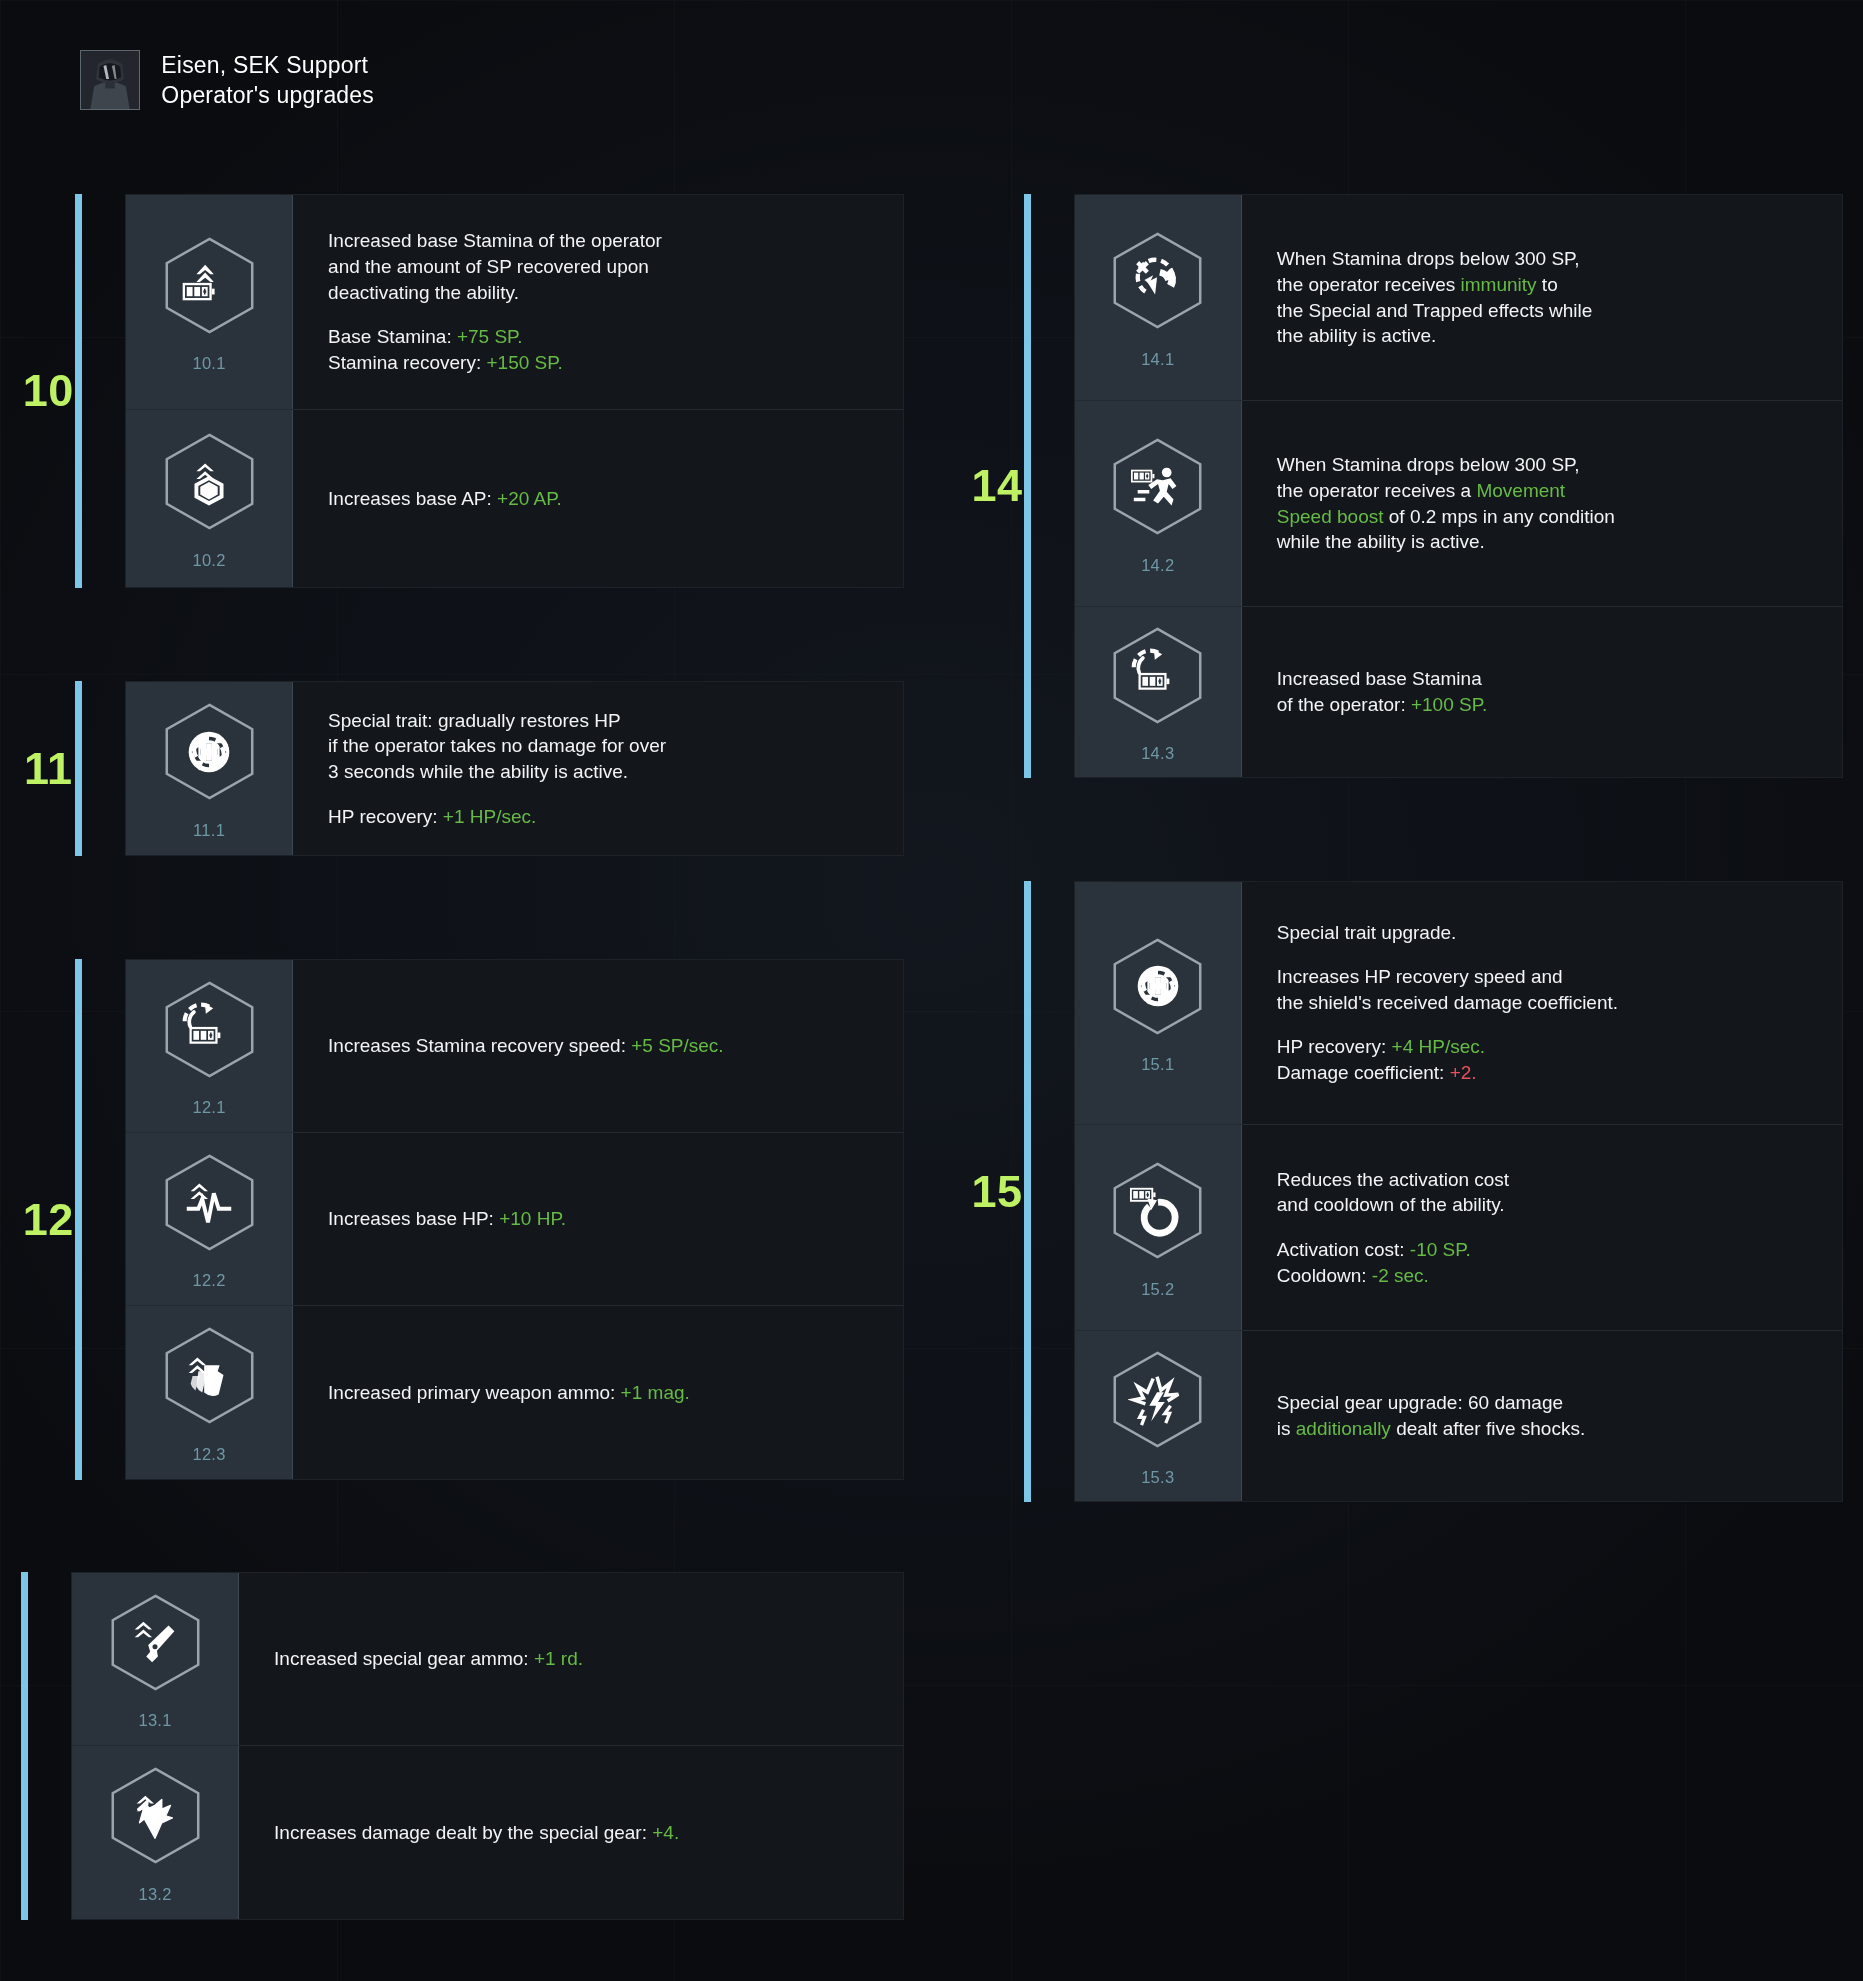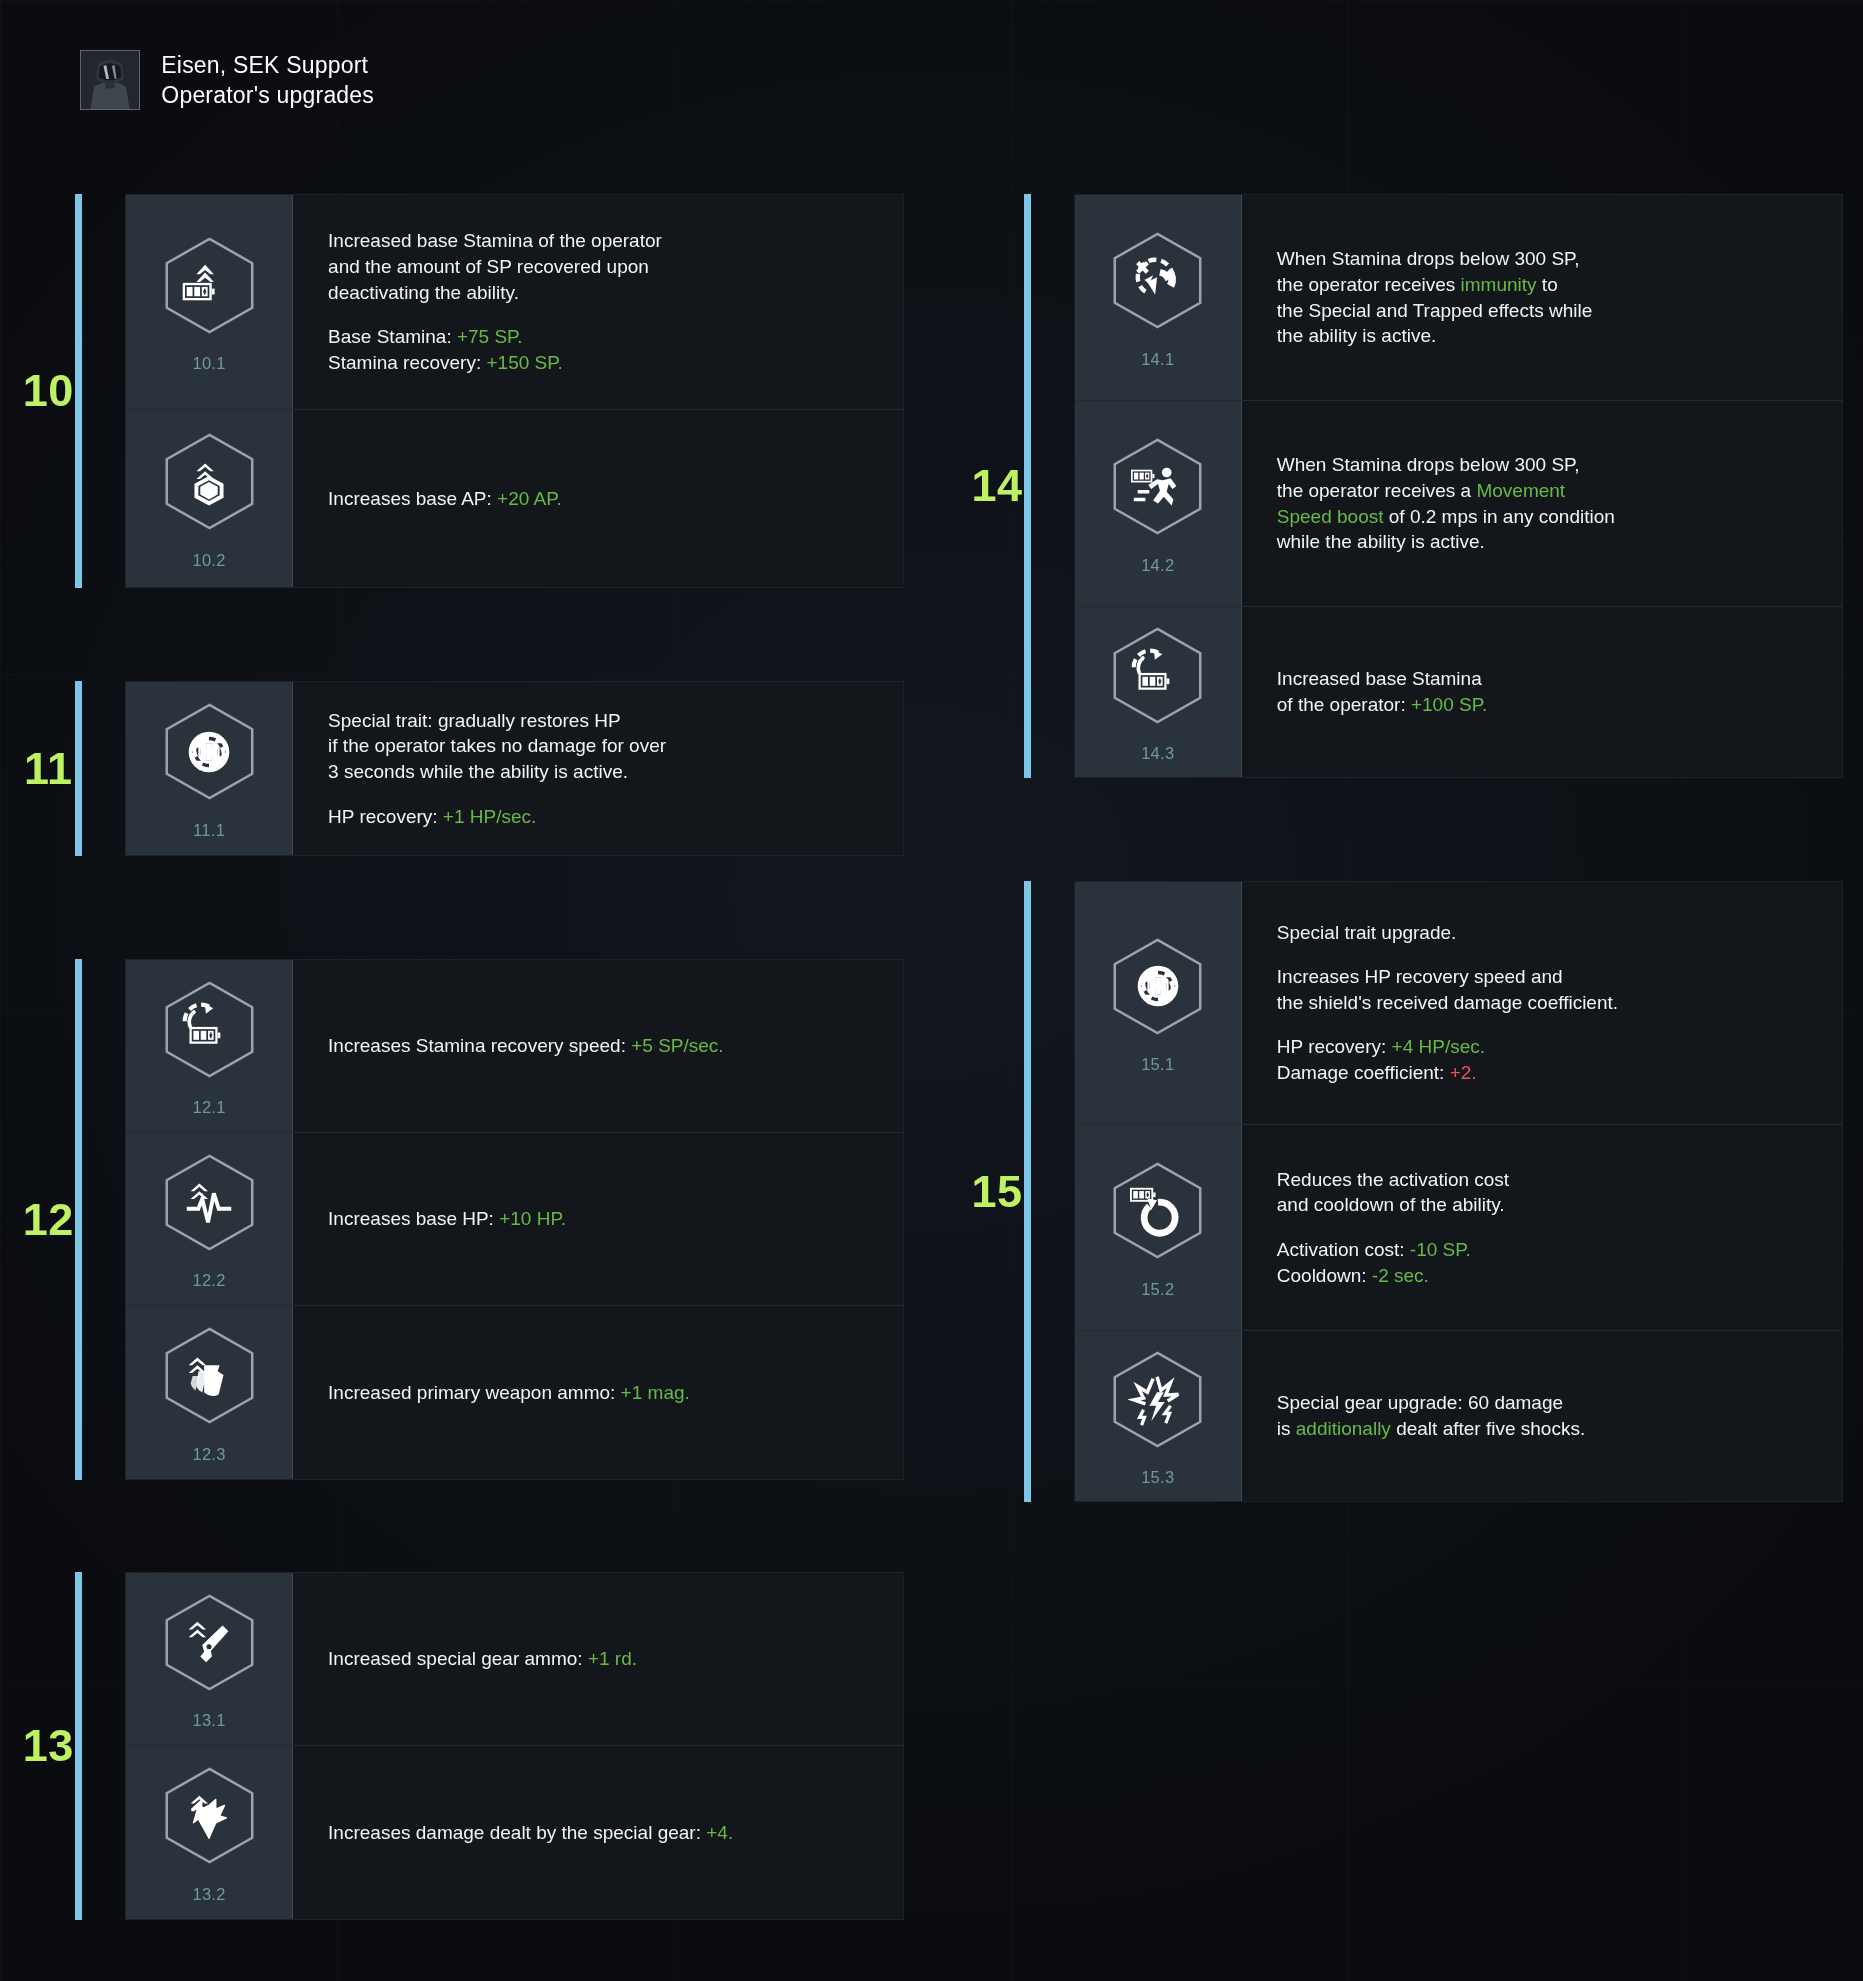--- a/index.html
+++ b/index.html
@@ -393,21 +393,20 @@
             </div>
             <div class="card-tag">12.3</div>
           </div>
           <div class="card-body">
             <p><span>Increased primary weapon ammo: </span><span class="pos">+1 mag.</span></p>
           </div>
         </div>
       </div>
     </div>
     <div class="group g13">
-      <div class="group-num">13</div>
       <div class="group-bar"></div>
       <div class="cards">
         <div class="card">
           <div class="card-icon">
             <div class="hexwrap">
               <svg class="hexborder" viewBox="0 0 104 104">
                 <polygon points="52,4 96,29 96,75 52,100 8,75 8,29" fill="none" stroke="#9aa4ad" stroke-width="2.6"></polygon>
               </svg>
               <div class="glyph">
                 <svg viewBox="0 0 62 62">

